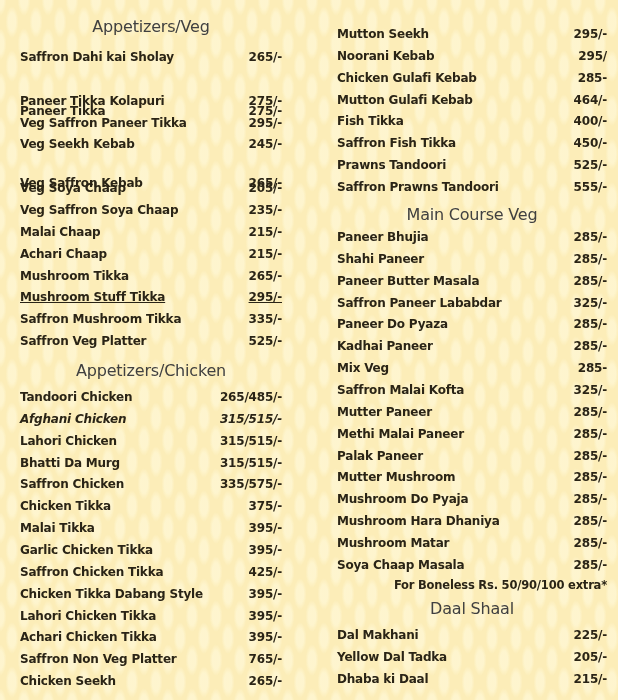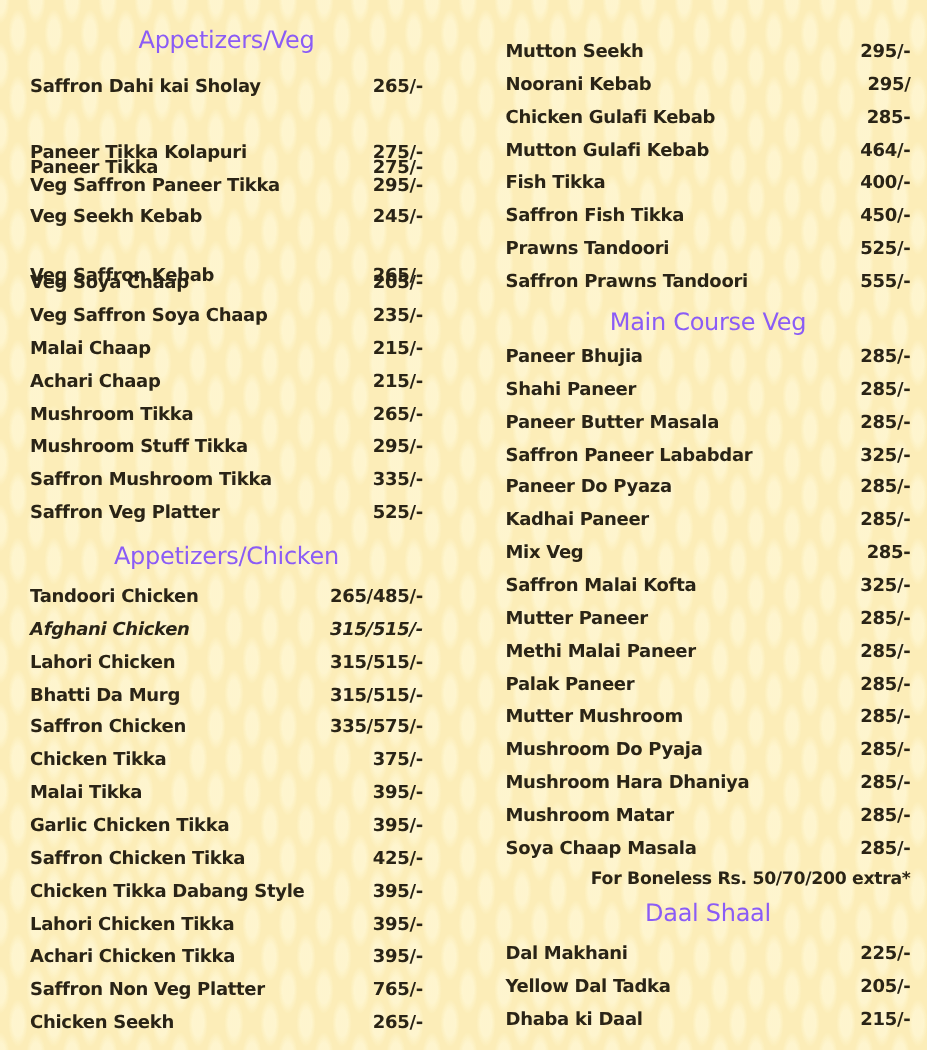--- a/index.html
+++ b/index.html
@@ -16,21 +16,21 @@
       font-family: "DejaVu Sans", sans-serif;
       color: #2a2416;
       position: relative;
     }
     .col { position: absolute; top: 0; }
     .col-left { left: 20px; width: 262px; }
     .col-right { left: 337px; width: 270px; }
     .heading {
       position: absolute; left: 0; right: 0;
       text-align: center;
-      color: #8b5cf6;
+      color: #404040;
       font-size: 16px;
       font-weight: normal;
       letter-spacing: -0.2px;
     }
     .row {
       position: absolute; left: 0; right: 0; height: 22px;
       display: flex; justify-content: space-between; align-items: center;
       font-size: 12px; font-weight: bold; letter-spacing: -0.2px;
       white-space: nowrap;
     }
@@ -83,21 +83,21 @@
         <span class="price">215/-</span>
       </div>
       <div class="row" style="top: 242.65px;">
         <span class="name">Achari Chaap</span>
         <span class="price">215/-</span>
       </div>
       <div class="row" style="top: 264.5px;">
         <span class="name">Mushroom Tikka</span>
         <span class="price">265/-</span>
       </div>
-      <div class="row" style="top: 286.35px;">
+      <div class="row" style="top: 286.35px; text-decoration: underline;">
         <span class="name">Mushroom Stuff Tikka</span>
         <span class="price">295/-</span>
       </div>
       <div class="row" style="top: 308.2px;">
         <span class="name">Saffron Mushroom Tikka</span>
         <span class="price">335/-</span>
       </div>
       <div class="row" style="top: 330.05px;">
         <span class="name">Saffron Veg Platter</span>
         <span class="price">525/-</span>
@@ -259,21 +259,21 @@
       </div>
       <div class="row" style="top: 531.9px;">
         <span class="name">Mushroom Matar</span>
         <span class="price">285/-</span>
       </div>
       <div class="row" style="top: 553.75px;">
         <span class="name">Soya Chaap Masala</span>
         <span class="price">285/-</span>
       </div>
     </div>
-  <div class="note" style="top:578px; right:0;">For Boneless Rs. 50/70/200 extra*</div>
+  <div class="note" style="top:578px; right:0;">For Boneless Rs. 50/90/100 extra*</div>
   <div class="heading" style="top:599px">Daal Shaal</div>
   <div id="right-daal-items">
       <div class="row" style="top: 624px;">
         <span class="name">Dal Makhani</span>
         <span class="price">225/-</span>
       </div>
       <div class="row" style="top: 645.85px;">
         <span class="name">Yellow Dal Tadka</span>
         <span class="price">205/-</span>
       </div>

